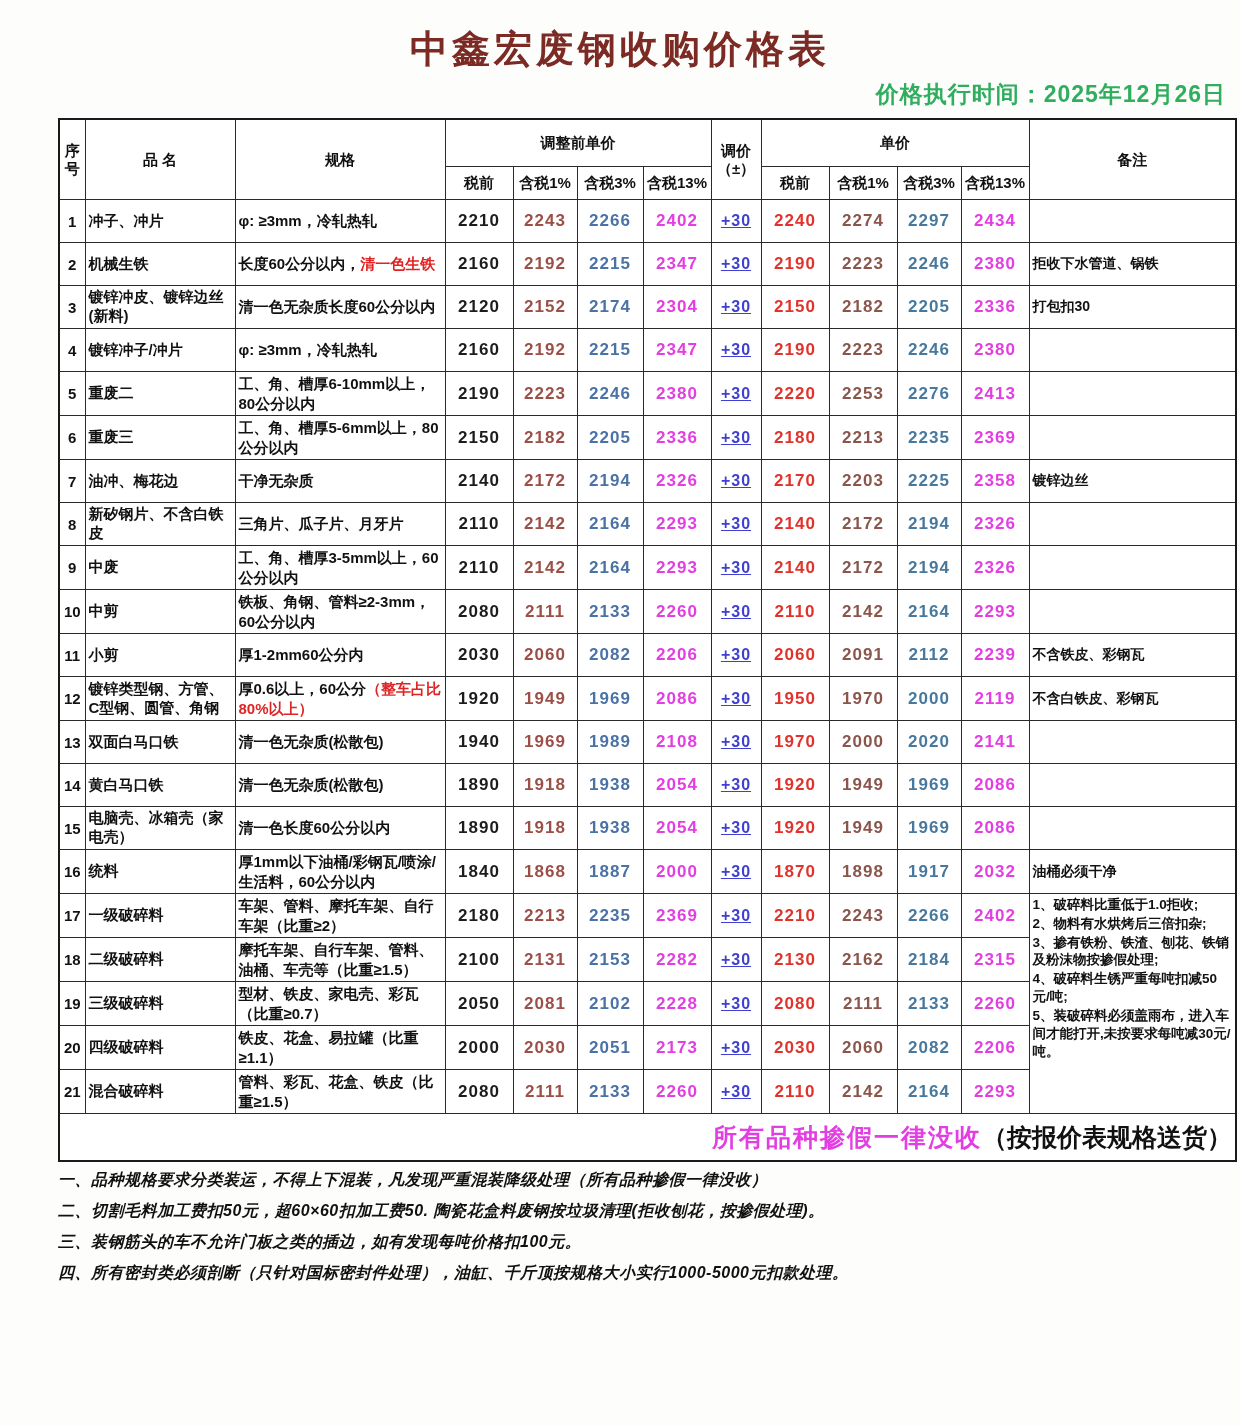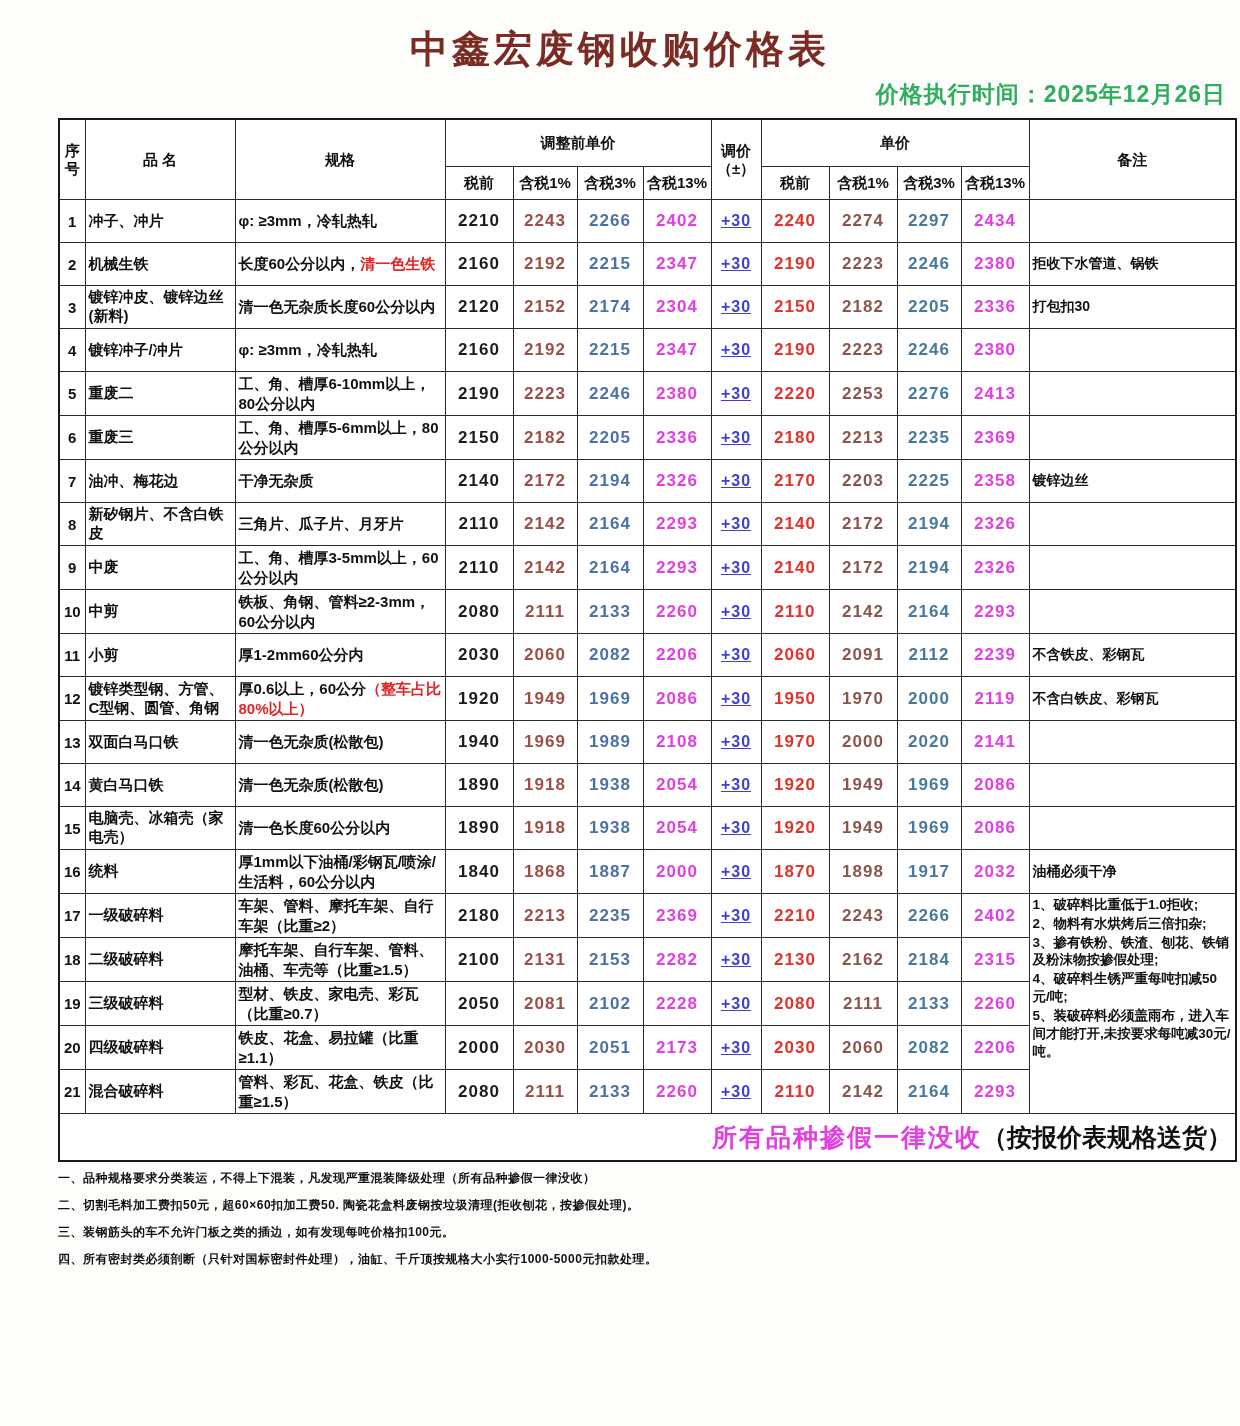--- a/index.html
+++ b/index.html
@@ -43,21 +43,21 @@
   .n-tax1b{color:var(--tax1b,#8a564c);}
   .n-tax3b{color:var(--tax3b,#47789d);}
   .td-remark{font-size:14px;font-weight:bold;text-align:left;padding-left:5px;line-height:1.25;}
   .merged{font-size:13.5px;line-height:1.32;vertical-align:top;padding-top:4px;}
   .mline{margin-bottom:1px;}
   .banner-cell{text-align:right;height:42px;border:1px solid #2a2a2a;}
   .banner-hl{color:var(--tax13,#e23ee2);font-size:25px;font-weight:bold;letter-spacing:2px;}
   .banner-n{color:#111;font-size:25px;font-weight:bold;}
   .footnotes{margin:8px 0 0 58px;color:#111;}
   .fn-heading{font-size:15px;font-weight:bold;margin-bottom:7px;}
-  .fnote{font-size:12px;font-weight:bold;margin-bottom:10px;letter-spacing:0.5px;}
+  .fnote{font-size:16px;font-weight:bold;margin-bottom:10px;letter-spacing:0.5px;font-style:italic;}
 </style>
 </head>
 <body>
 
 <div class="page">
   <div class="page-title">中鑫宏废钢收购价格表</div>
   <div class="date-line">价格执行时间：2025年12月26日</div>
 
   <table class="price">
     <colgroup>

